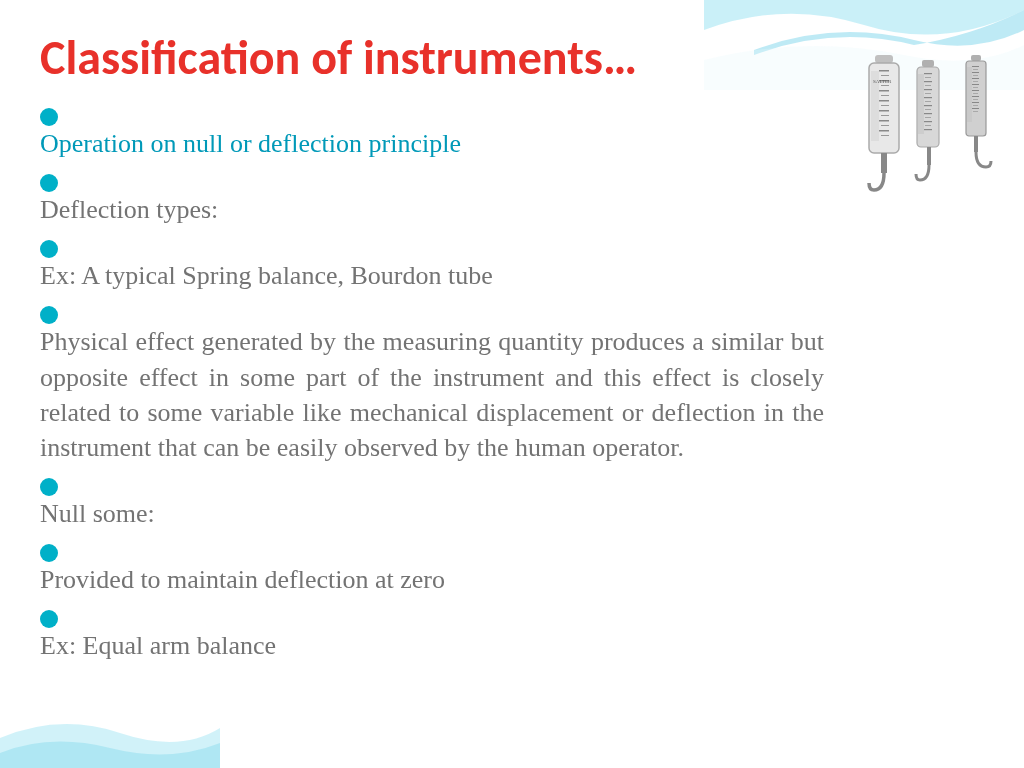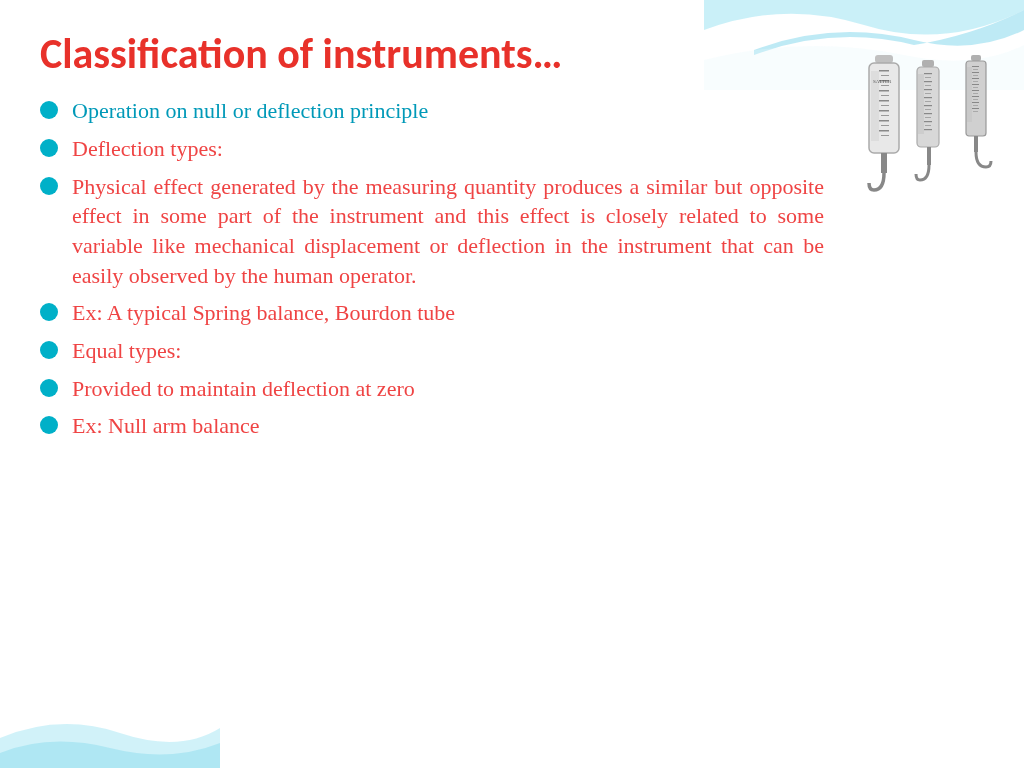--- a/index.html
+++ b/index.html
@@ -17,21 +17,21 @@
       width: 1024px;
       height: 768px;
       background: #ffffff;
       position: relative;
       padding: 30px 40px 30px 40px;
       overflow: hidden;
     }
 
     .slide-title {
       font-family: 'Calibri', Arial, sans-serif;
-      font-size: 42px;
+      font-size: 48px;
       font-weight: bold;
       color: #e8312a;
       margin-bottom: 18px;
       line-height: 1.15;
       position: relative;
       z-index: 2;
     }
 
     .content-area {
       position: relative;
@@ -41,24 +41,25 @@
     .bullet-list {
       list-style: none;
       padding: 0;
       margin: 0;
     }
 
     .bullet-list li {
       display: flex;
       align-items: flex-start;
       margin-bottom: 8px;
-      font-size: 22px;
+      font-size: 26px;
       line-height: 1.35;
       color: #1a1a1a;
       text-align: justify;
+      flex-direction: column;
     }
 
     .bullet-dot {
       display: inline-block;
       width: 18px;
       height: 18px;
       min-width: 18px;
       border-radius: 50%;
       background: #00b0c8;
       margin-top: 5px;
@@ -67,21 +68,21 @@
 
     .bullet-text {
       flex: 1;
     }
 
     .bullet-text.cyan-text {
       color: #0099b8;
     }
 
     .bullet-text.black-text {
-      color: #ef4444;
+      color: #737373;
     }
 
     
     .instruments-image {
       position: absolute;
       top: 55px;
       right: 30px;
       width: 140px;
       height: 160px;
       z-index: 3;
@@ -211,42 +212,42 @@
       <li>
         <span class="bullet-dot"></span>
         <span class="bullet-text cyan-text">Operation on null or deflection principle</span>
       </li>
 
       <li>
         <span class="bullet-dot"></span>
         <span class="bullet-text black-text">Deflection types:</span>
       </li>
 
+      <li>
+        <span class="bullet-dot"></span>
+        <span class="bullet-text black-text">Ex: A typical Spring balance, Bourdon tube</span>
+      </li>
+
       <li style="padding-right: 160px;">
         <span class="bullet-dot"></span>
         <span class="bullet-text black-text">Physical effect generated by the measuring quantity produces a similar but opposite effect in some part of the instrument and this effect is closely related to some variable like mechanical displacement or deflection in the instrument that can be easily observed by the human operator.</span>
       </li>
 
       <li>
         <span class="bullet-dot"></span>
-        <span class="bullet-text black-text">Ex: A typical Spring balance, Bourdon tube</span>
-      </li>
-
-      <li>
-        <span class="bullet-dot"></span>
-        <span class="bullet-text black-text">Equal types:</span>
+        <span class="bullet-text black-text">Null some:</span>
       </li>
 
       <li>
         <span class="bullet-dot"></span>
         <span class="bullet-text black-text">Provided to maintain deflection at zero</span>
       </li>
 
 
       <li>
         <span class="bullet-dot"></span>
-        <span class="bullet-text black-text">Ex: Null arm balance</span>
+        <span class="bullet-text black-text">Ex: Equal arm balance</span>
       </li>
 
     </ul>
   </div>
 
 </div>
 
 </body></html>

